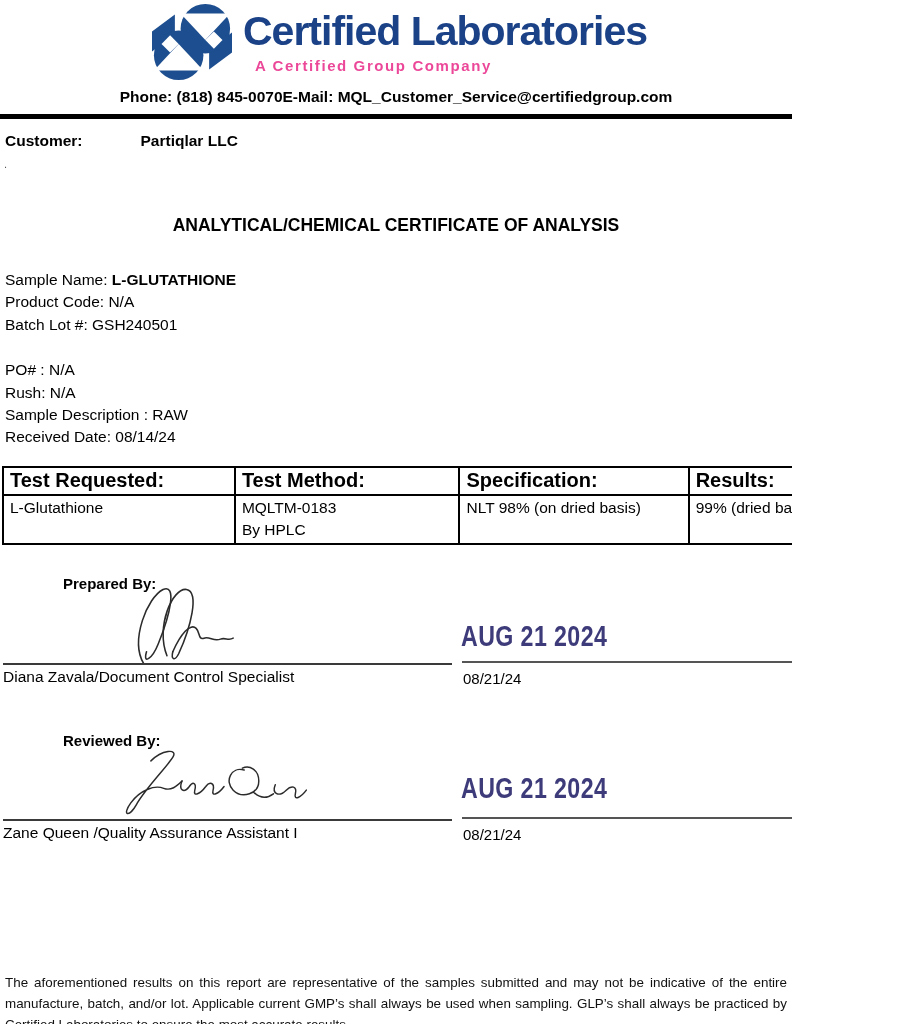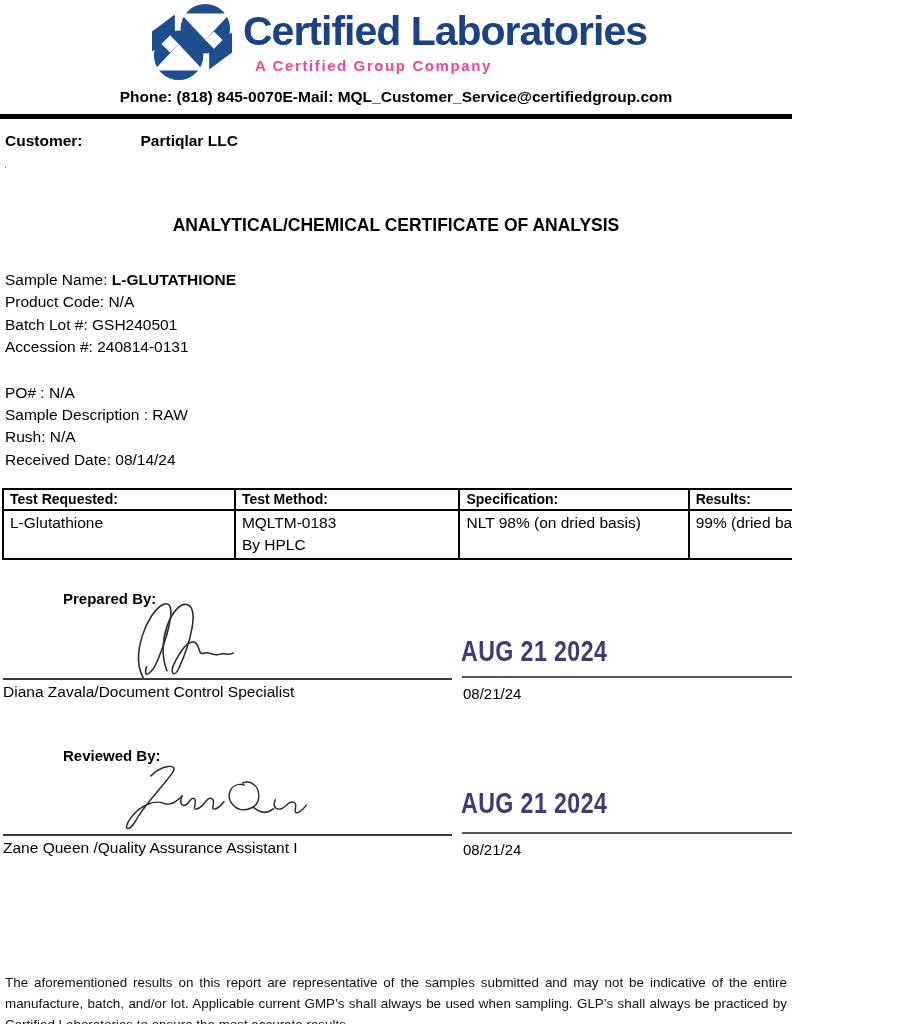--- a/index.html
+++ b/index.html
@@ -30,21 +30,21 @@
   .doc-title { text-align:center; font-weight:bold; font-size:17.5px; margin-top:47px; }
 
   
   .info-block { margin-left:5px; font-size:15.5px; line-height:22.4px; }
   .info-block.first { margin-top:33px; }
   .info-block.second { margin-top:23px; }
 
   
   .results-table { width:915px; margin:17px 2px 0 2px; border-collapse:collapse; table-layout:fixed; }
   .results-table th, .results-table td { border:2px solid #000; text-align:left; vertical-align:top; padding:1px 6px 2px 6px; }
-  .results-table th { font-size:14px; font-weight:bold; }
+  .results-table th { font-size:20px; font-weight:bold; }
   .results-table td { font-size:15.5px; line-height:22px; height:46px; }
   .col1 { width:25.4%; } .col2 { width:24.6%; } .col3 { width:25.1%; } .col4 { width:24.9%; }
 
   
   .sig-section { position:relative; }
   .sig-section.prepared { height:155px; margin-top:24px; }
   .sig-section.reviewed { height:130px; }
   .sig-label { position:absolute; left:15px; font-size:15px; font-weight:bold;margin-left:48px; }
   .prepared .sig-label { top:6px; }
   .reviewed .sig-label { top:8px; }
@@ -108,27 +108,26 @@
     <span class="val">Partiqlar LLC</span>
   </div>
   <div class="stray-dot">.</div>
 
   <div class="doc-title">ANALYTICAL/CHEMICAL CERTIFICATE OF ANALYSIS</div>
 
   <div class="info-block first">
     <div><span>Sample Name: </span><b>L-GLUTATHIONE</b></div>
     <div>Product Code: N/A</div>
     <div>Batch Lot #: GSH240501</div>
-    <div>Accession #: 240814-0131</div>
   </div>
 
   <div class="info-block second">
     <div>PO# : N/A</div>
+    <div>Rush: N/A</div>
     <div>Sample Description : RAW</div>
-    <div>Rush: N/A</div>
     <div>Received Date: 08/14/24</div>
   </div>
 
   <table class="results-table">
     <thead>
       <tr>
         <th class="col1">Test Requested:</th>
         <th class="col2">Test Method:</th>
         <th class="col3">Specification:</th>
         <th class="col4">Results:</th>

